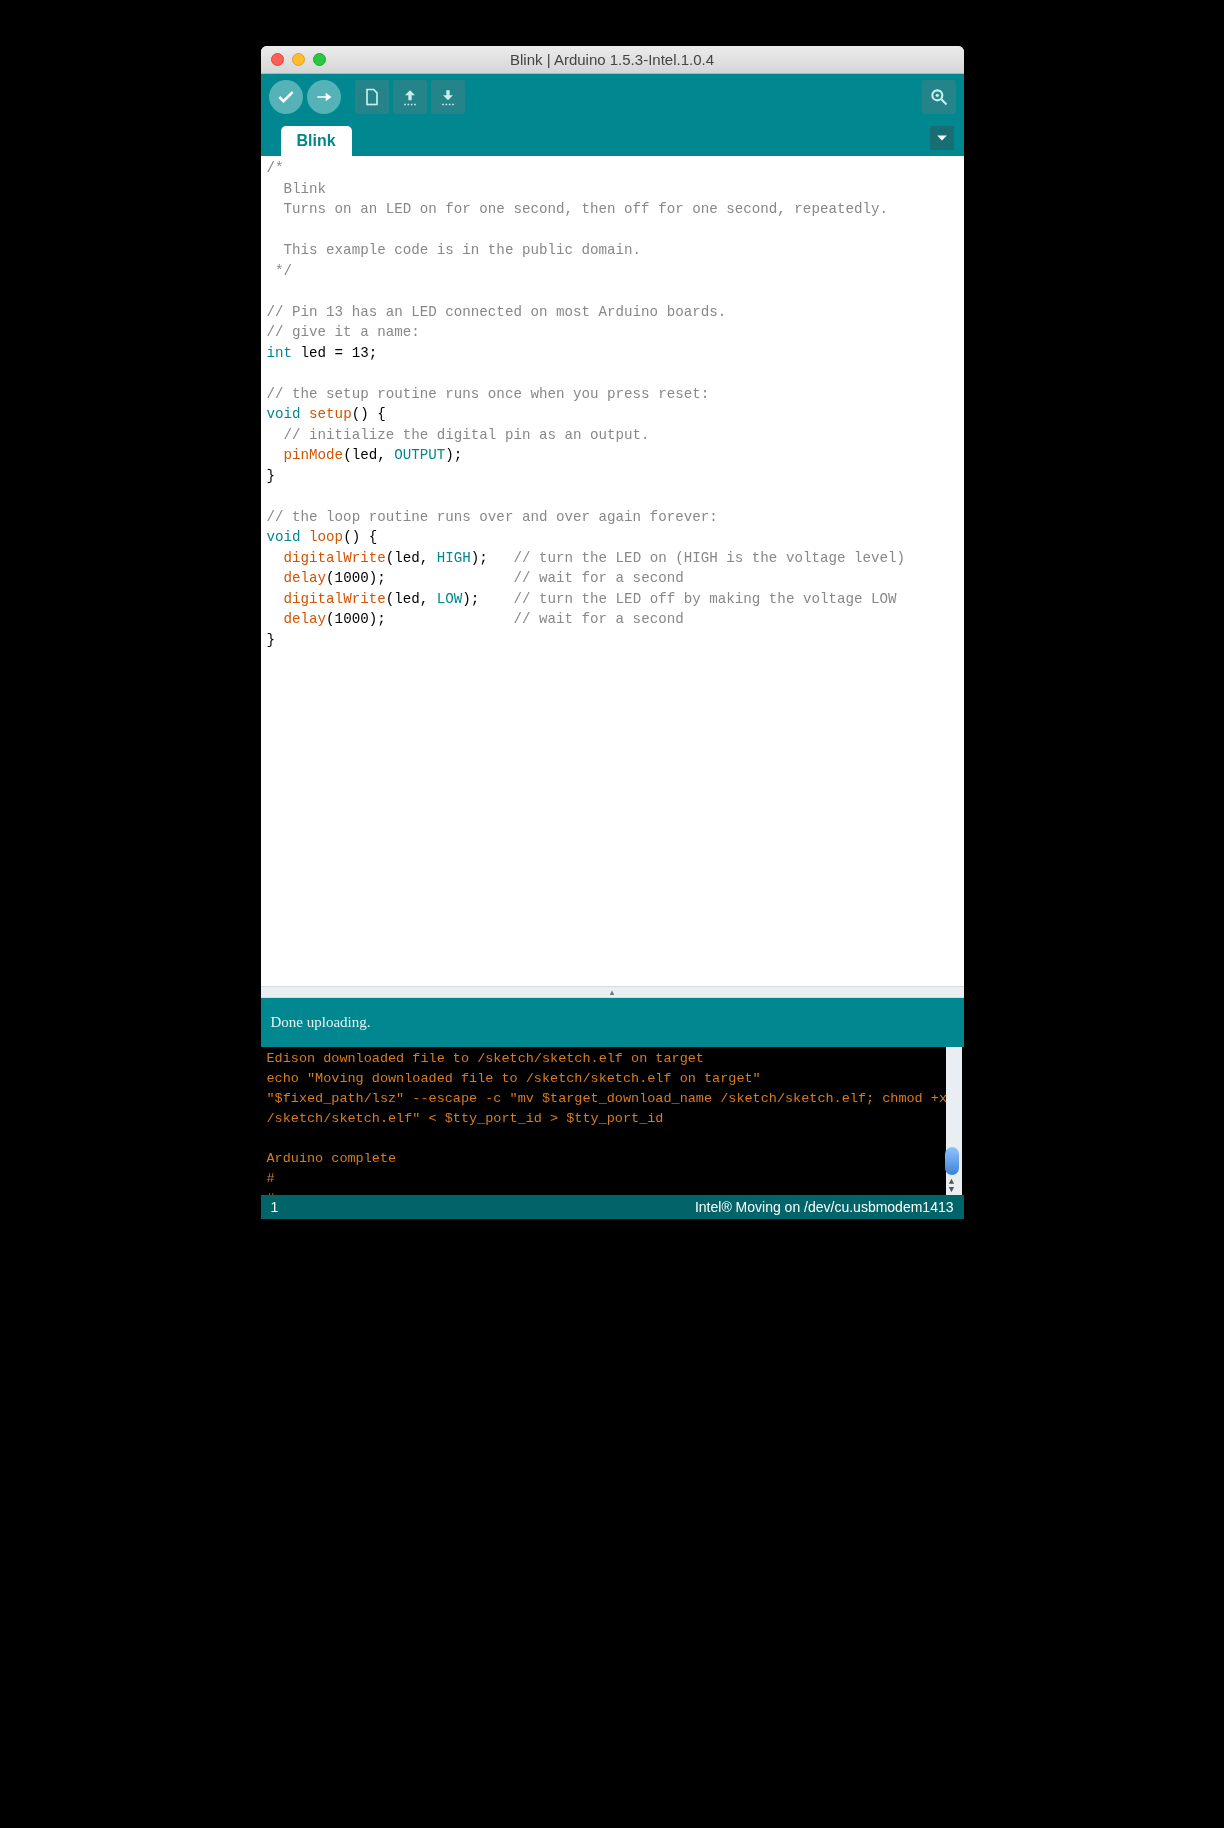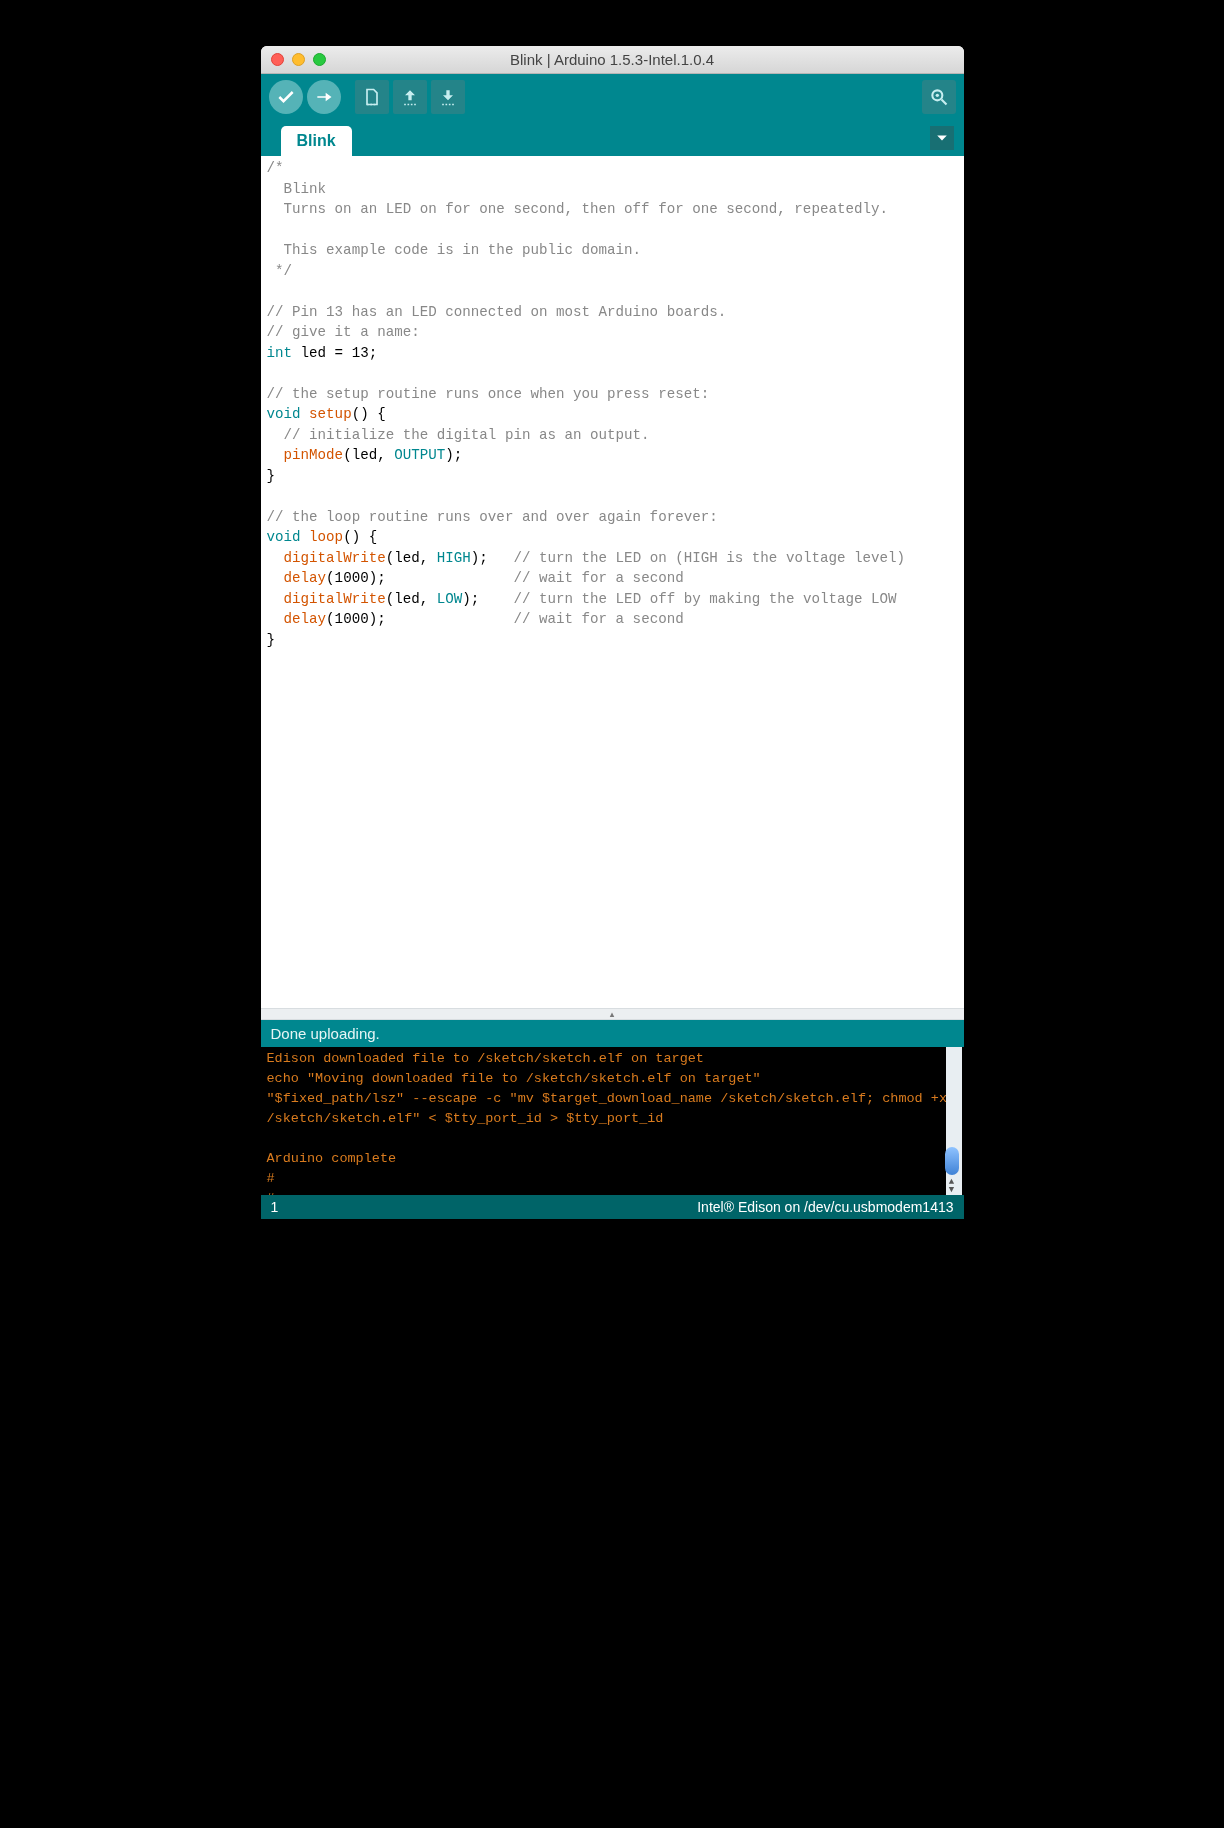--- a/index.html
+++ b/index.html
@@ -129,21 +129,22 @@
     font-size: 9px;
     color: #777;
     line-height: 10px;
     cursor: row-resize;
   }
   
   .status {
     background: #00878F;
     color: #e6f5f5;
     font-size: 15px;
-    padding: 5px 10px;
+    padding: 16px 10px;
+    font-family: Liberation Serif, serif;
   }
   
   .console {
     background: #000;
     color: #D97B1E;
     font-family: Menlo, Monaco, "Courier New", monospace;
     font-size: 13.5px;
     line-height: 20px;
     height: 148px;
     padding: 2px 6px;
@@ -280,16 +281,16 @@
 <span>#</span>
 <span>#</span>
     <div class="scrollbar">
       <div class="thumb"></div>
       <div class="arrows">▲<br>▼</div>
     </div>
   </div>
 
   <div class="bottombar">
     <span>1</span>
-    <span class="right">Intel® Edison on /dev/cu.usbmodem1413</span>
+    <span class="right">Intel® Moving on /dev/cu.usbmodem1413</span>
   </div>
 
 </div>
 
 </body></html>

